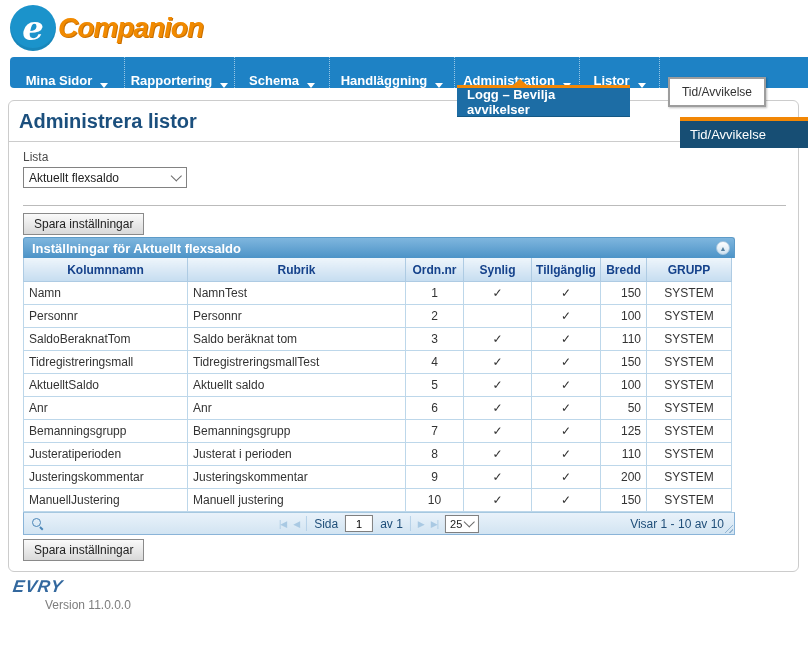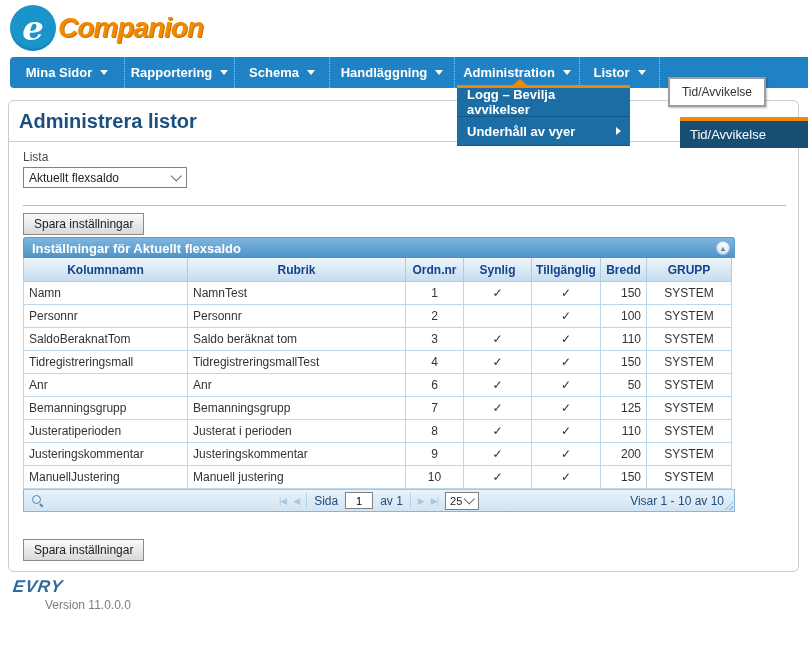--- a/index.html
+++ b/index.html
@@ -19,21 +19,21 @@
     color:#f18a00;font-size:28px;font-weight:bold;font-style:italic;
     margin-left:2px;letter-spacing:-1px;
     text-shadow:1px 1px 0 #c96f00;
   }
   
   .navbar{
     position:absolute;top:57px;left:10px;width:798px;height:31px;
     background:#1e82c5;border-radius:4px 0 0 4px;display:flex;align-items:stretch;
   }
   .nav-item{
-    display:flex;align-items:center;justify-content:center;gap:8px;
+    display:flex;align-items:flex-end;justify-content:center;gap:8px;
     color:#fff;font-weight:bold;font-size:13px;cursor:pointer;
     border-right:1px dotted rgba(255,255,255,.55);box-sizing:border-box;
   }
   .nav-item.n1{width:115px}.nav-item.n2{width:110px}.nav-item.n3{width:95px}
   .nav-item.n4{width:125px}.nav-item.n5{width:125px}.nav-item.n6{width:80px}
   .caret{width:0;height:0;border-left:4px solid transparent;border-right:4px solid transparent;border-top:5px solid #fff;}
   .nav-underline{position:absolute;left:457px;top:85px;width:173px;height:3px;background:#f28705;z-index:5;}
   .nav-caret{position:absolute;left:513px;top:79px;width:0;height:0;
     border-left:7px solid transparent;border-right:7px solid transparent;border-bottom:6px solid #f28705;z-index:5;}
   
@@ -164,24 +164,20 @@
       <span class="caret"></span>
     </div>
   </nav>
 <div class="nav-underline"></div>
 <div class="nav-caret"></div>
 
 <div class="dropdown" id="dropdown-menu">
     <div class="dropdown-item">
       <span>Logg – Bevilja avvikelser</span>
     </div>
-    <div class="dropdown-item">
-      <span>Underhåll av vyer</span>
-      <span class="sub-arrow"></span>
-    </div>
   </div>
 <div class="submenu" id="submenu">
     <div class="submenu-item">Tid/Avvikelse</div>
   </div>
 
 <div class="tooltip">Tid/Avvikelse</div>
 
 <main class="panel">
   <h1 class="page-title">Administrera listor</h1>
 
@@ -251,20 +247,29 @@
             <td class="ar">110</td>
             <td class="ac">SYSTEM</td>
           </tr>
           <tr>
             <td class="al">Tidregistreringsmall</td>
             <td class="al">TidregistreringsmallTest</td>
             <td class="ac">4</td>
             <td class="ac">✓</td>
             <td class="ac">✓</td>
             <td class="ar">150</td>
+            <td class="ac">SYSTEM</td>
+          </tr>
+          <tr>
+            <td class="al">AktuelltSaldo</td>
+            <td class="al">Aktuellt saldo</td>
+            <td class="ac">5</td>
+            <td class="ac">✓</td>
+            <td class="ac">✓</td>
+            <td class="ar">100</td>
             <td class="ac">SYSTEM</td>
           </tr>
           <tr>
             <td class="al">Anr</td>
             <td class="al">Anr</td>
             <td class="ac">6</td>
             <td class="ac">✓</td>
             <td class="ac">✓</td>
             <td class="ar">50</td>
             <td class="ac">SYSTEM</td>

